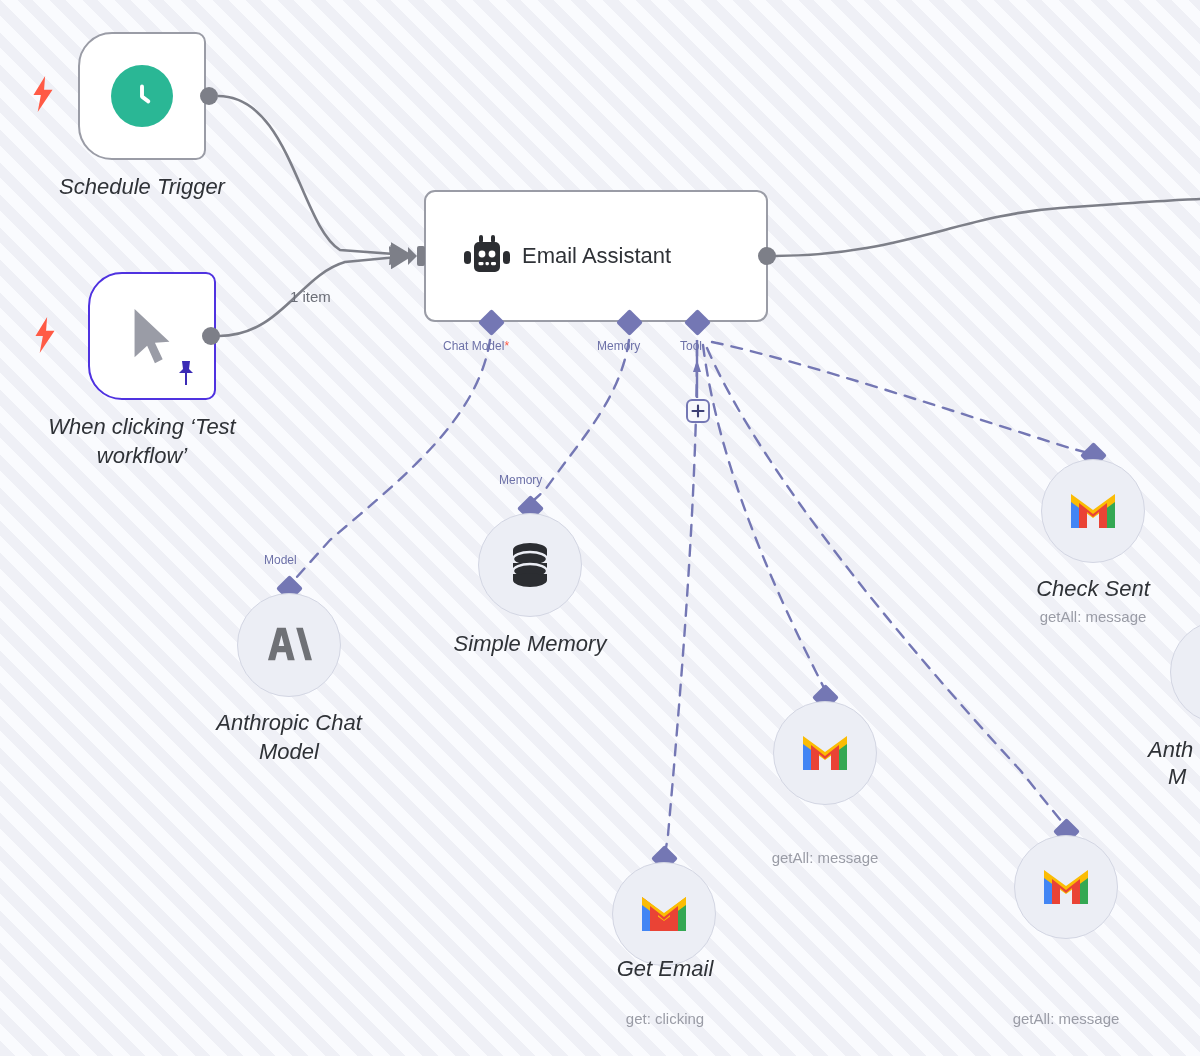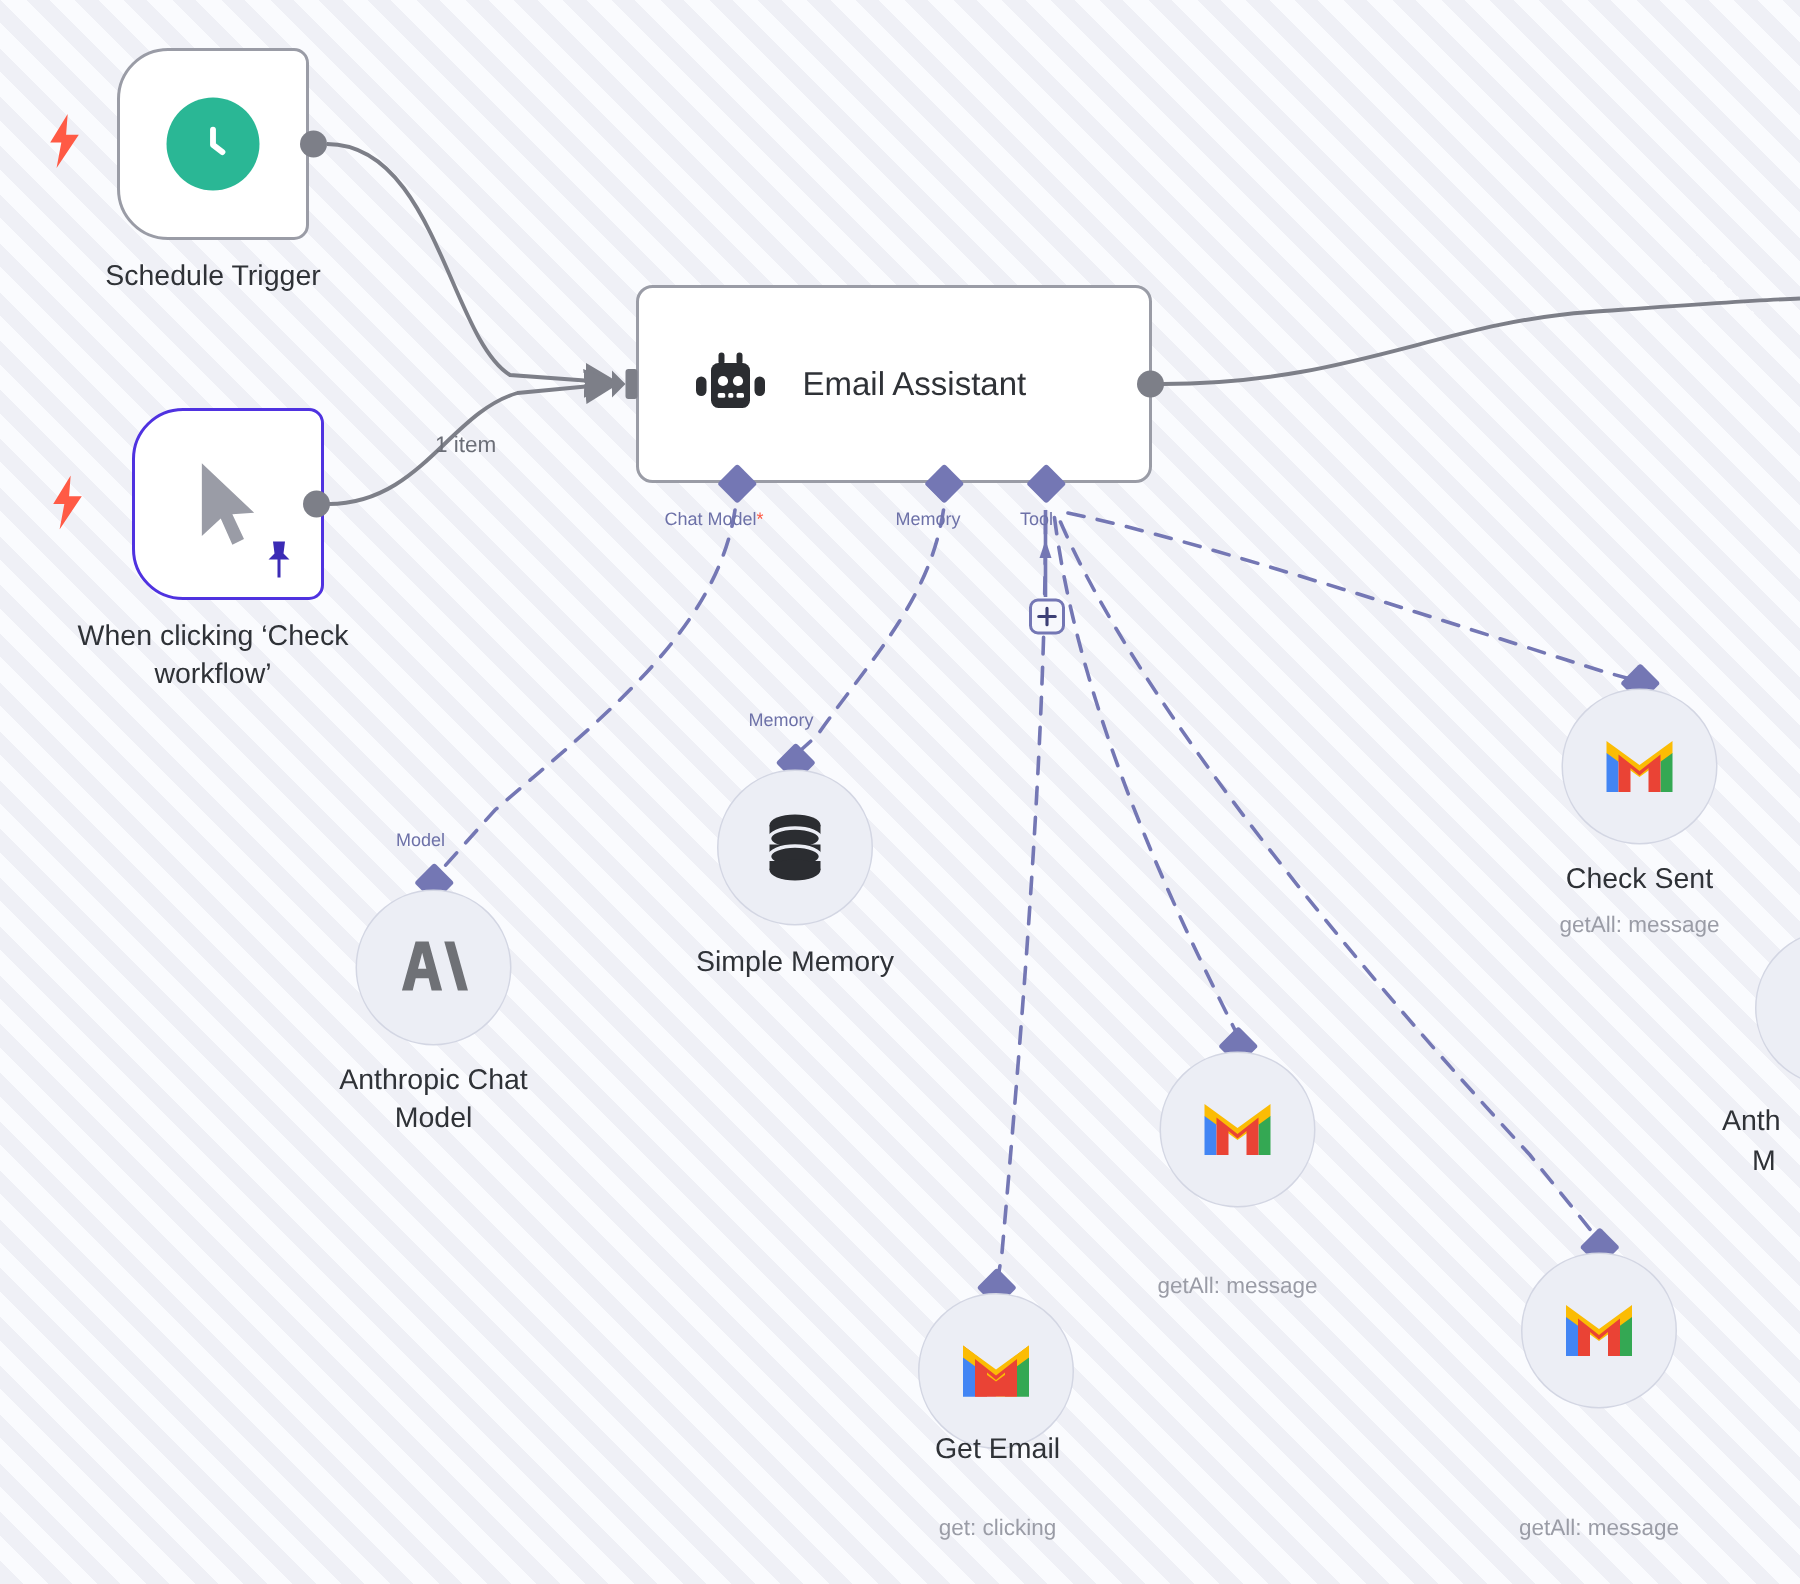--- a/index.html
+++ b/index.html
@@ -41,46 +41,47 @@
   .trigger-box.selected { border-color:#4f32e0; }
 
   
   .rect-node {
     position:absolute;
     background:#ffffff;
     border:2px solid #9a9ca6;
     border-radius:11px;
     display:flex; align-items:center;
     padding-left:34px;
-    gap:23px;
+    gap:10px;
     text-align:right;
   }
   .rect-node-title {
     font-size:22px; color:#2f3237; white-space:nowrap;
   }
 
   
   .circle-node {
     position:absolute;
     width:104px; height:104px;
     border-radius:50%;
     background:#eceef5;
     border:1.5px solid #d3d6e3;
     display:flex; align-items:center; justify-content:center;
   }
 
   
   .caption {
     position:absolute;
     text-align:center;
-    font-size:19px;
+    font-size:22px;
     line-height:1.33;
     color:#2f3237;
     white-space:pre-line;
     pointer-events:none;
+    font-style:italic;
   }
   .subcaption {
     position:absolute;
     text-align:center;
     font-size:15px;
     color:#9a9ca6;
     white-space:nowrap;
     pointer-events:none;
   }
 
@@ -206,21 +207,21 @@
         <path d="M8 1 L16 1 L15 9 L19 13 L13 13 L13 25 L11 25 L11 13 L5 13 L9 9 Z" fill="#3b2bb5"></path>
       </svg>
     </div>
   </div>
   <div class="bolt" style="left:32px; top:317px;">
     <svg viewBox="0 0 24 34" width="26" height="36">
       <path d="M14 0 L3 18 L10 18 L7 34 L21 13 L13 13 Z" fill="#ff5a45"></path>
     </svg>
   </div>
   <div class="out-dot" style="left:202px; top:327px;"></div>
-  <div class="caption" style="left:32px; top:412px; width:220px;">When clicking ‘Check
+  <div class="caption" style="left:32px; top:412px; width:220px;">When clicking ‘Test
 workflow’</div>
 
   <div class="rect-node" style="left:424px; top:190px; width:344px; height:132px;">
     <div class="robot-icon">
       <svg viewBox="0 0 54 46" width="54" height="46">
         <rect x="14" y="8" width="26" height="30" rx="5" fill="#2b2d31"></rect>
         <rect x="4" y="17" width="7" height="13" rx="3.5" fill="#2b2d31"></rect>
         <rect x="43" y="17" width="7" height="13" rx="3.5" fill="#2b2d31"></rect>
         <rect x="19" y="1" width="4" height="8" rx="2" fill="#2b2d31"></rect>
         <rect x="31" y="1" width="4" height="8" rx="2" fill="#2b2d31"></rect>

